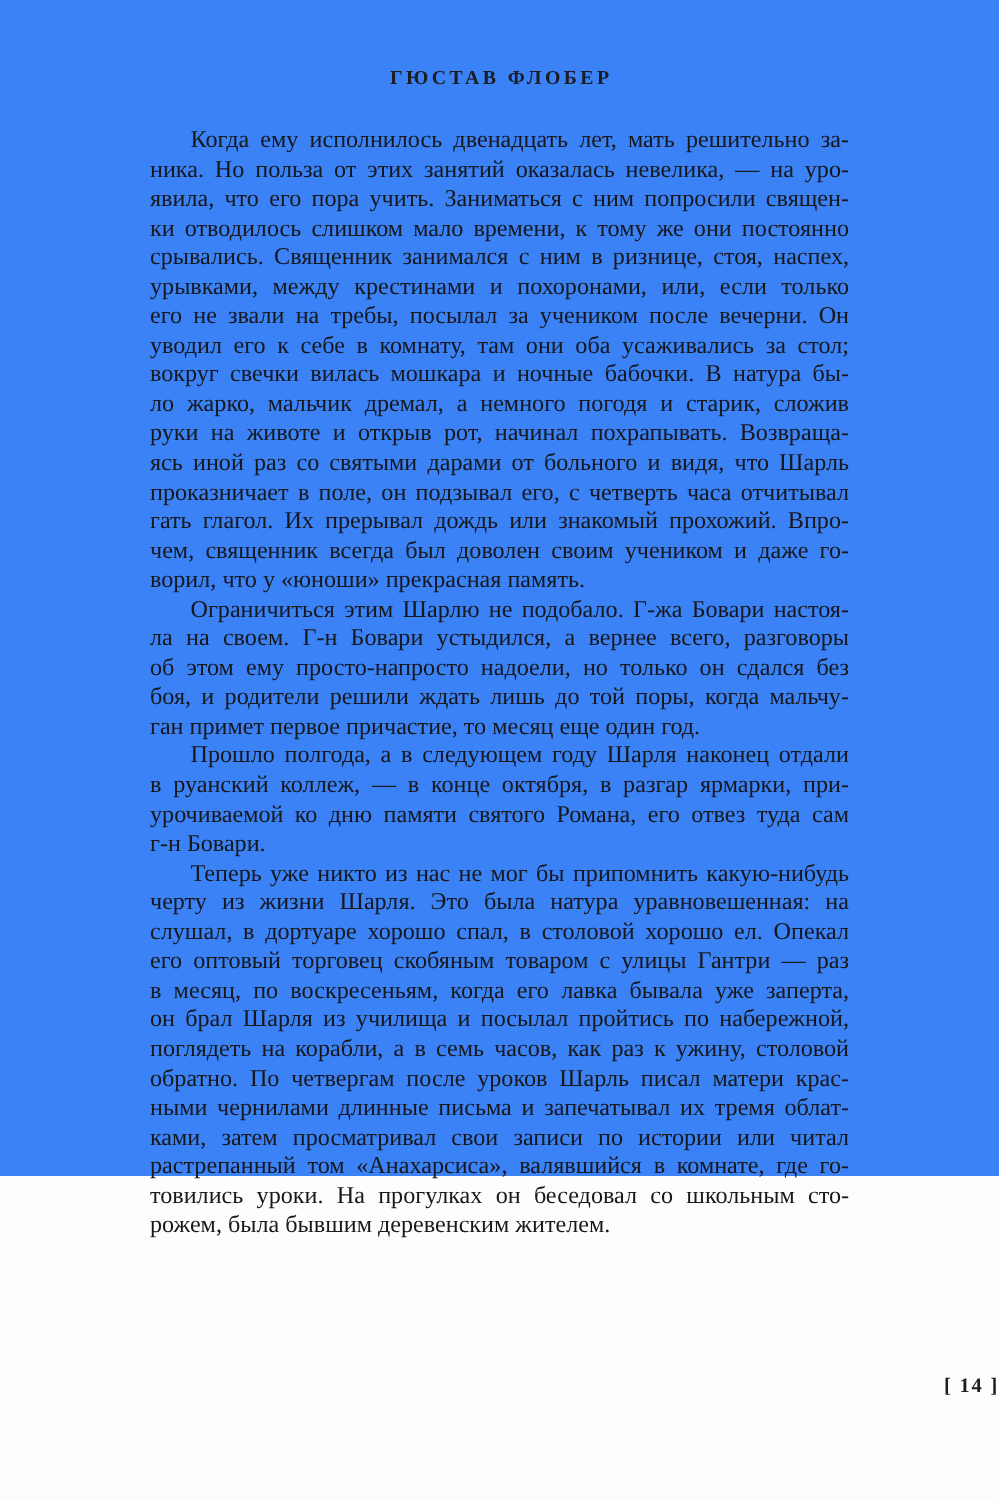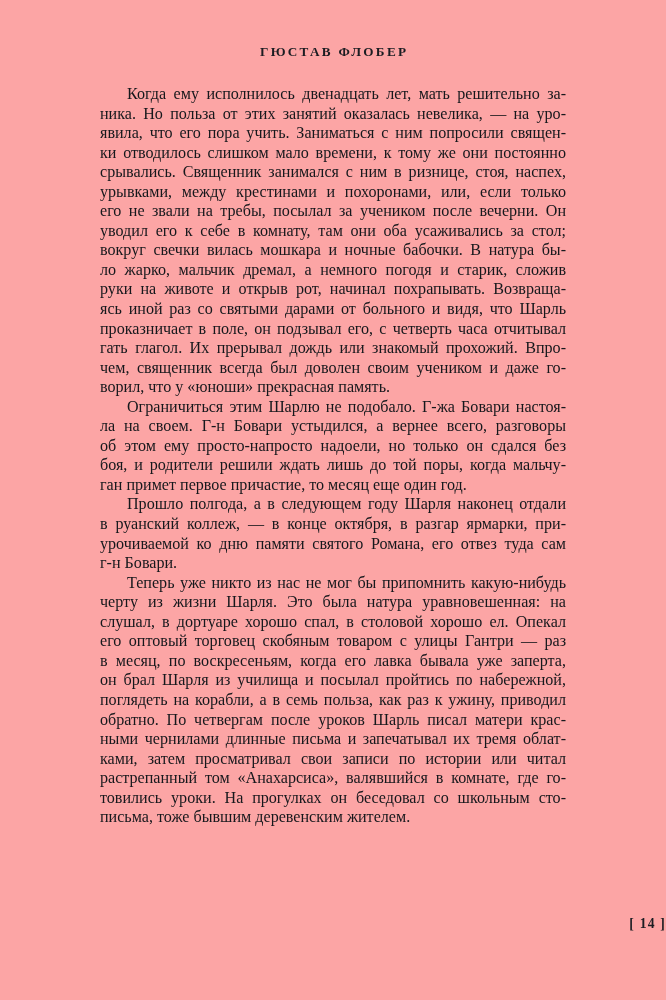--- a/index.html
+++ b/index.html
@@ -12,23 +12,23 @@
     height: 1000px;
     background: #fdfdfb;
     font-family: "Liberation Serif", "DejaVu Serif", serif;
     color: #16181c;
     -webkit-font-smoothing: antialiased;
     overflow: hidden;
   }
   .page {
     position: relative;
     width: 666px;
-    height: 1000px;
+    height: 784px;
     box-sizing: border-box;
-    background: #fca5a5;
+    background: #3b82f6;
   }
   .running-head {
     position: absolute;
     top: 44px;
     left: 0;
     width: 666px;
     text-align: center;
     font-size: 13.2px;
     font-weight: 700;
     letter-spacing: 2.3px;
@@ -114,25 +114,25 @@
         <span class="ln j">урочиваемой ко дню памяти святого Романа, его отвез туда сам</span>
         <span class="ln">г-н Бовари.</span>
       </p>
       <p class="para">
         <span class="ln j first">Теперь уже никто из нас не мог бы припомнить какую-нибудь</span>
         <span class="ln j">черту из жизни Шарля. Это была натура уравновешенная: на</span>
         <span class="ln j">слушал, в дортуаре хорошо спал, в столовой хорошо ел. Опекал</span>
         <span class="ln j">его оптовый торговец скобяным товаром с улицы Гантри — раз</span>
         <span class="ln j">в месяц, по воскресеньям, когда его лавка бывала уже заперта,</span>
         <span class="ln j">он брал Шарля из училища и посылал пройтись по набережной,</span>
-        <span class="ln j">поглядеть на корабли, а в семь польза, как раз к ужину, приводил</span>
+        <span class="ln j">поглядеть на корабли, а в семь часов, как раз к ужину, столовой</span>
         <span class="ln j">обратно. По четвергам после уроков Шарль писал матери крас-</span>
         <span class="ln j">ными чернилами длинные письма и запечатывал их тремя облат-</span>
         <span class="ln j">ками, затем просматривал свои записи по истории или читал</span>
         <span class="ln j">растрепанный том «Анахарсиса», валявшийся в комнате, где го-</span>
         <span class="ln j">товились уроки. На прогулках он беседовал со школьным сто-</span>
-        <span class="ln">письма, тоже бывшим деревенским жителем.</span>
+        <span class="ln">рожем, была бывшим деревенским жителем.</span>
       </p>
     </div>
 
   <div class="folio">[ 14 ]</div>
 
 </div>
 
 </body></html>

